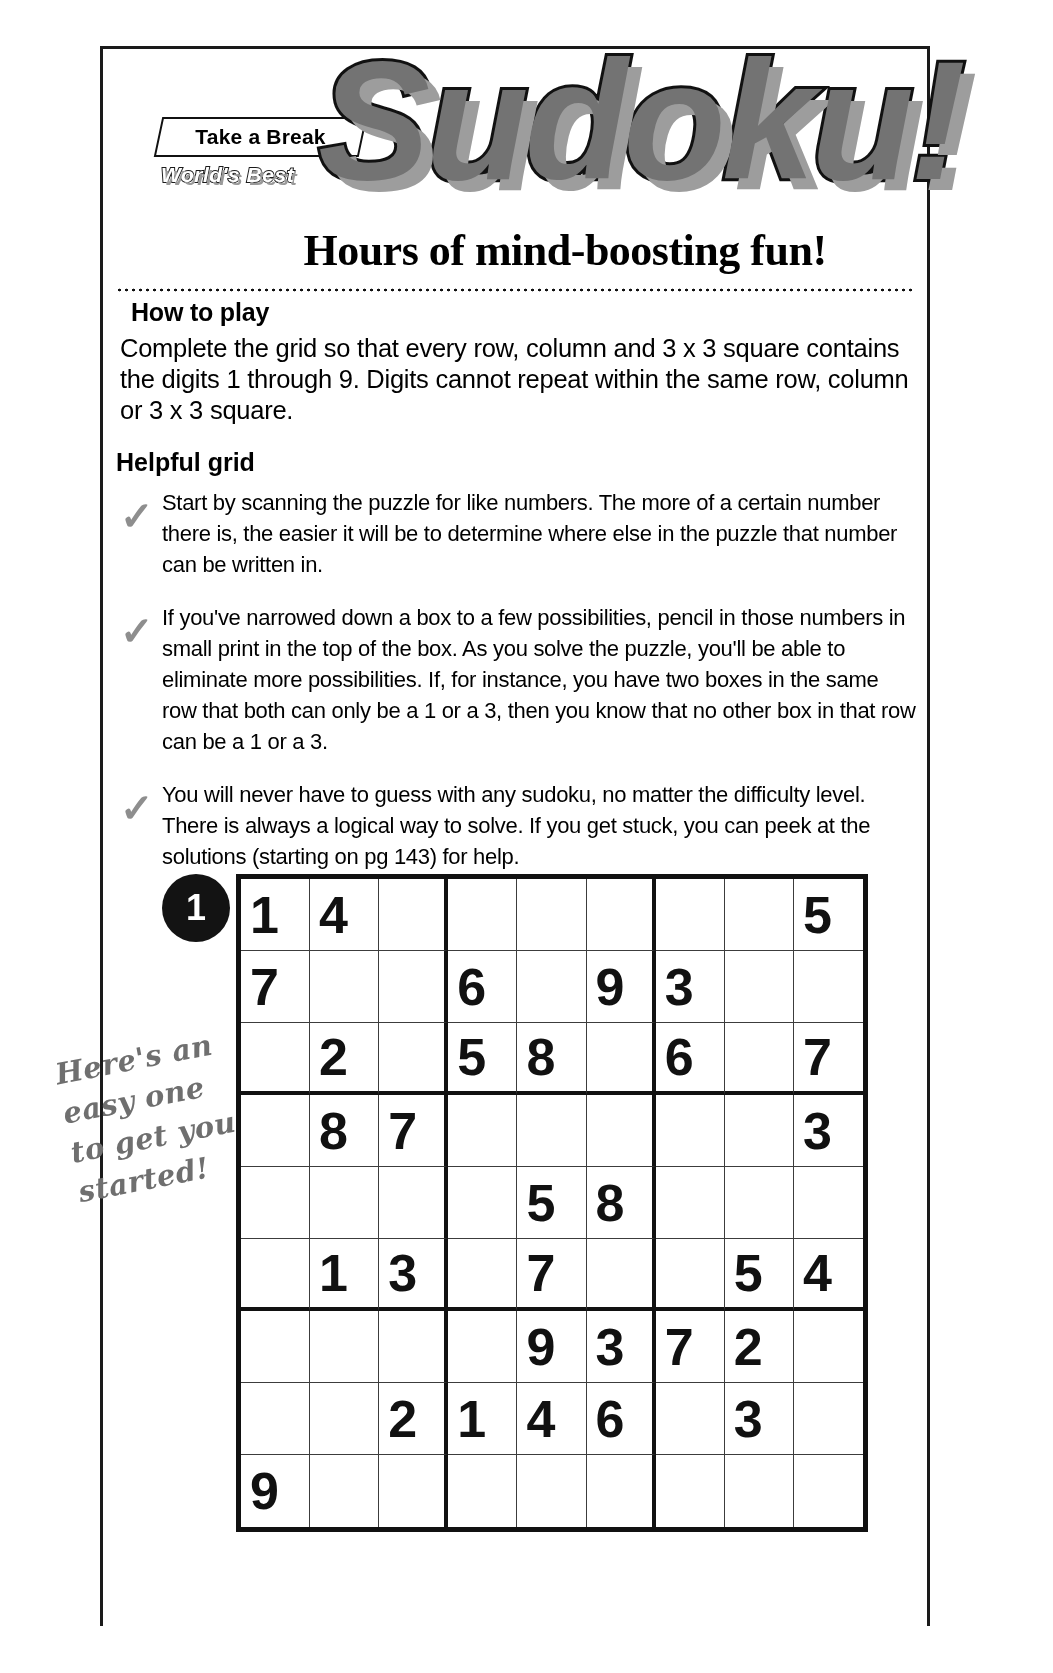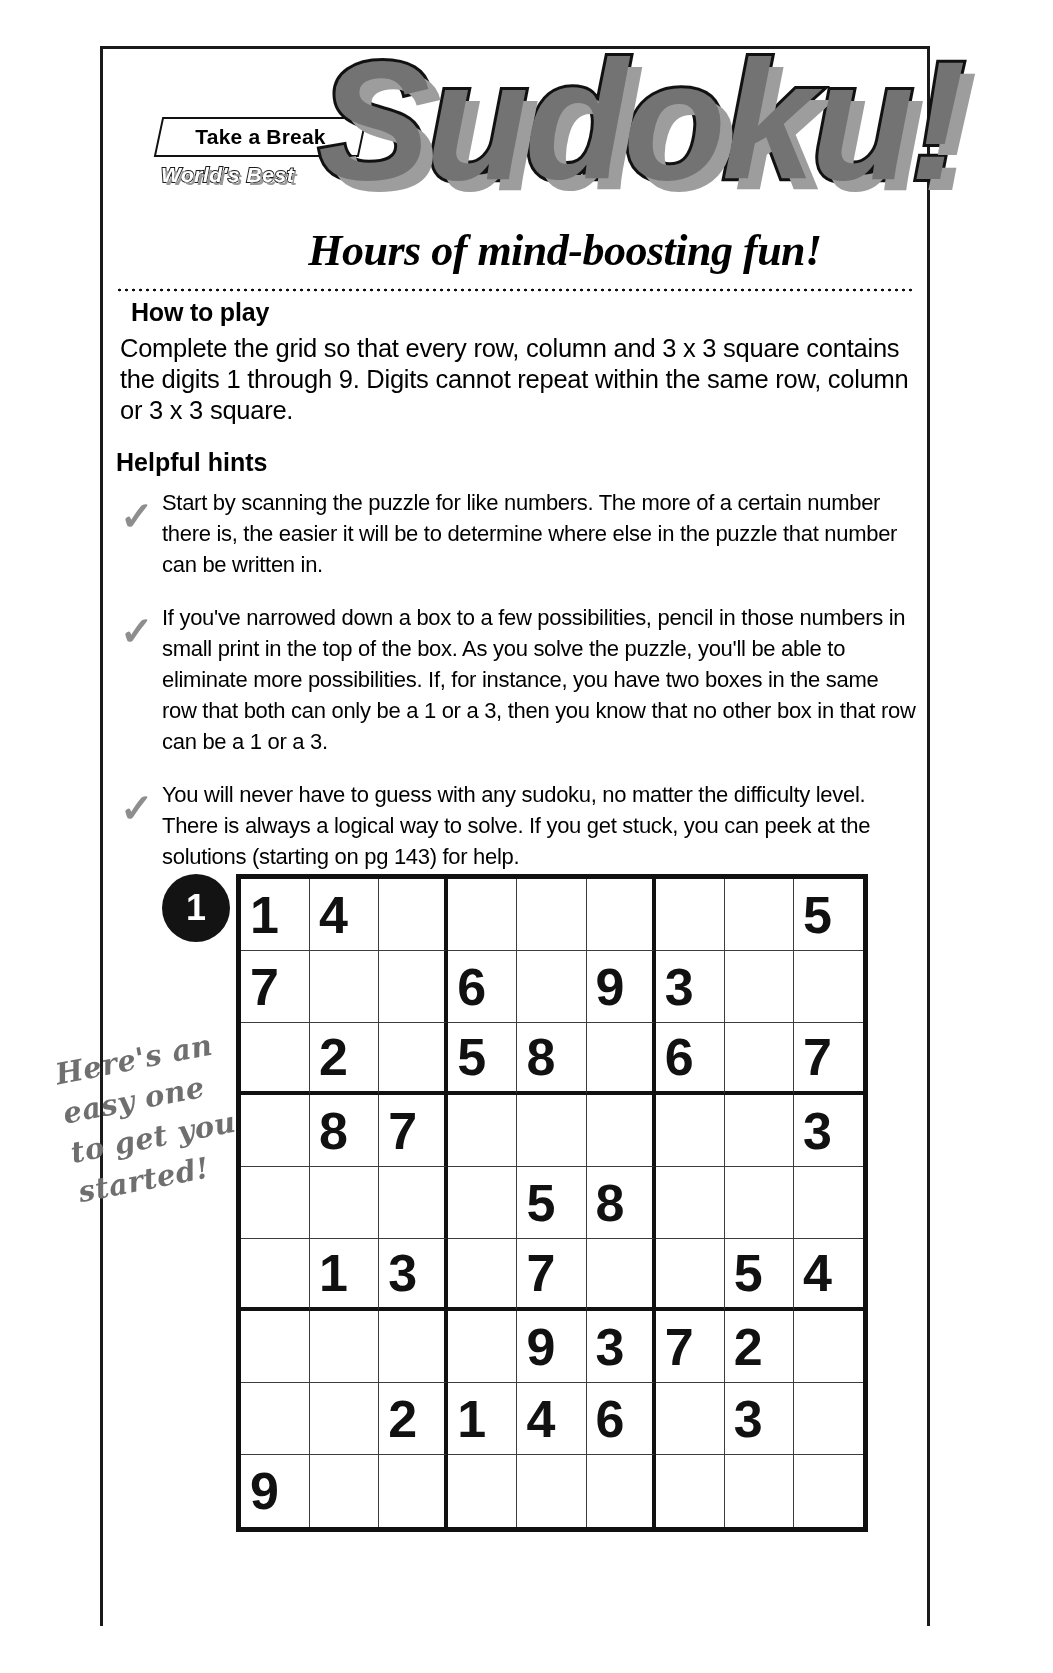--- a/index.html
+++ b/index.html
@@ -96,21 +96,20 @@
     white-space: nowrap;
     line-height: 1;
   }
   .tagline {
     position: absolute;
     left: 95px;
     top: 170px;
     width: 720px;
     text-align: center;
     font-family: "Liberation Serif", serif;
-    font-style: italic;
     font-weight: bold;
     font-size: 44px;
     letter-spacing: -0.5px;
     white-space: nowrap;
   }
 
   
   .dotted-rule {
     position: absolute;
     left: 116px;
@@ -259,21 +258,21 @@
   <div class="sudoku-word">Sudoku!</div>
   <div class="tagline">Hours of mind-boosting fun!</div>
 </div>
 
 <div class="dotted-rule"></div>
 
 <div class="content">
   <h2 class="section-head">How to play</h2>
   <p class="body-text">Complete the grid so that every row, column and 3 x 3 square contains the digits 1 through 9. Digits cannot repeat within the same row, column or 3 x 3 square.</p>
 
-  <h2 class="hints-head">Helpful hints</h2>
+  <h2 class="hints-head">Helpful grid</h2>
 
   <div class="hint">
     <span class="hint-check">✓</span>
     <div class="hint-text">Start by scanning the puzzle for like numbers. The more of a certain number there is, the easier it will be to determine where else in the puzzle that number can be written in.</div>
   </div>
 
   <div class="hint">
     <span class="hint-check">✓</span>
     <div class="hint-text">If you've narrowed down a box to a few possibilities, pencil in those numbers in small print in the top of the box. As you solve the puzzle, you'll be able to eliminate more possibilities. If, for instance, you have two boxes in the same row that both can only be a 1 or a 3, then you know that no other box in that row can be a 1 or a 3.</div>
   </div>

